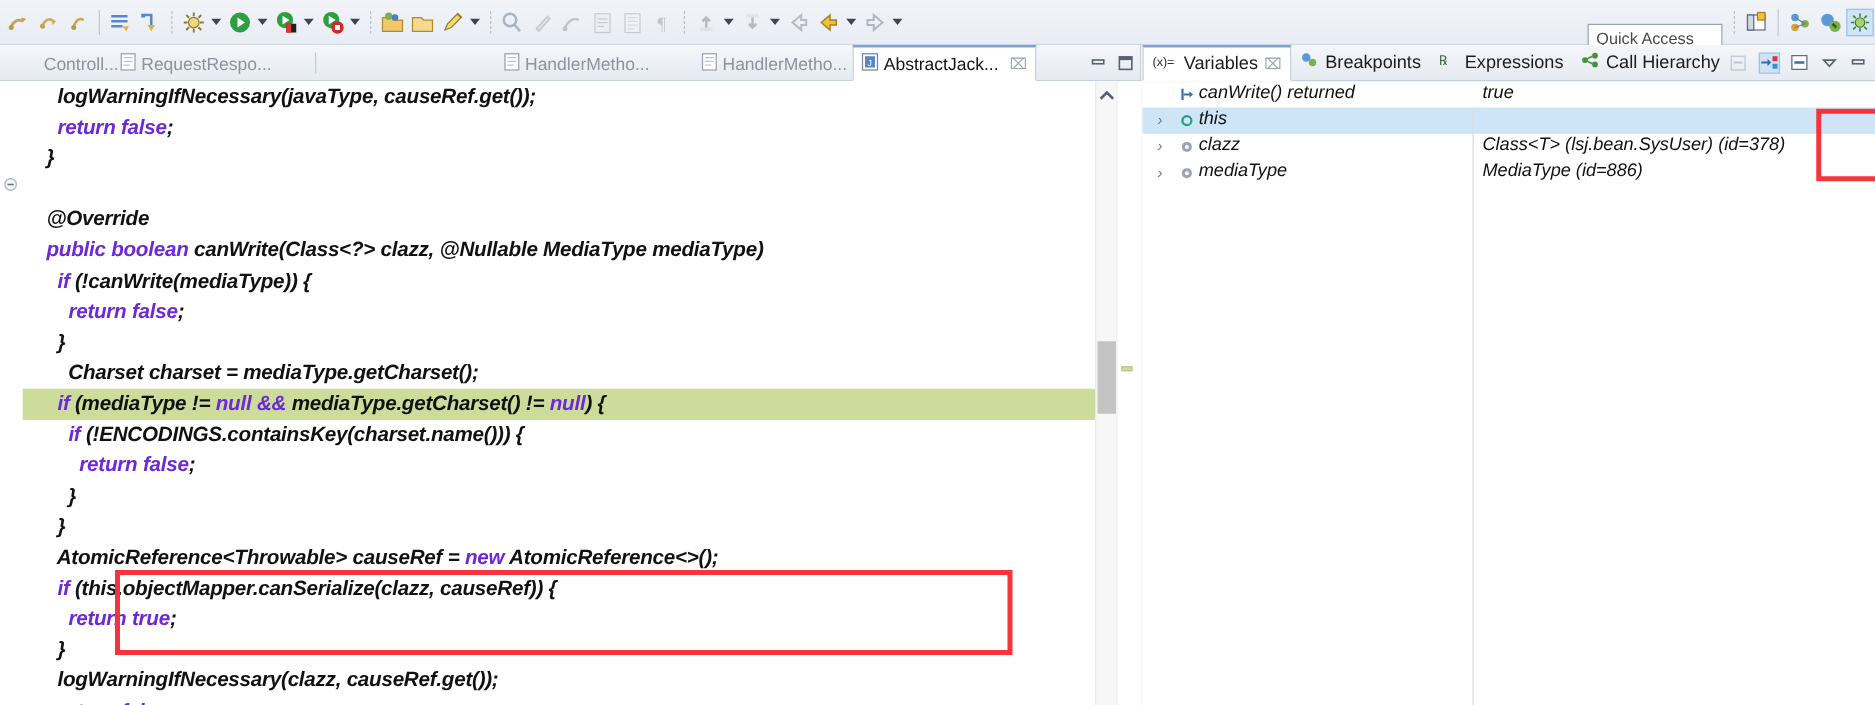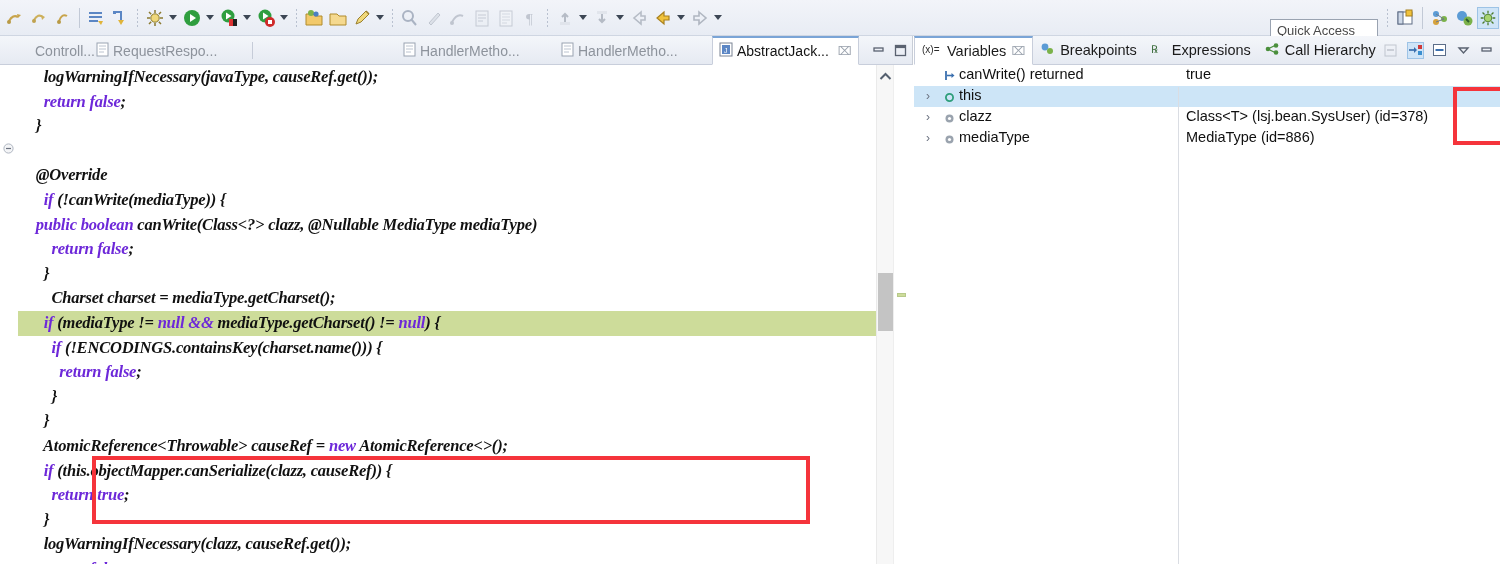--- a/index.html
+++ b/index.html
@@ -79,21 +79,21 @@
   .gutter{
     position:absolute;left:0;top:0;width:18px;height:100%;
     background:#fff; border-right:0;
   }
   .codeview{
     position:absolute; left:18px; top:0; right:37px; bottom:0;
     overflow:hidden;
   }
   .cl{
     position:relative; height:24.6px; line-height:24.6px;
-    font-family:Liberation Serif, serif;
+    font-family:Liberation Sans, sans-serif;
     font-style:italic; font-weight:bold; font-size:16.5px;
     color:#111; white-space:pre; padding-left:6px;
     letter-spacing:-0.2px;
   }
   .cl.hl{ background:#cddc9a; }
   .kw{ color:#6d28d9; }
   .vscroll{
     position:absolute; right:20px; top:0; width:17px; height:100%;
     background:#f7f7f7; border-left:1px solid #eaeaea;
   }
@@ -133,20 +133,21 @@
   .vhead{
     position:relative; height:22px; width:100%;
     border-bottom:1px solid #d8dce3; background:#fff;
     font-size:14.5px; color:#1b1b1b;
   }
   .vhead span{ position:absolute; top:2px; }
   .vcolline{ position:absolute; top:0; width:1px; height:100%; background:#dadde3; }
   .vrow{
     position:relative; height:21px; font-size:14.5px; color:#101010;
     cursor:pointer;
+    font-style:italic;
   }
   .vrow.sel{ background:#cde5f7; }
   .vrow .arr{ position:absolute; left:12px; top:3px; color:#6b7280; font-size:12px; }
   .vrow .ric{ position:absolute; left:30px; top:4px; }
   .vrow .nm{ position:absolute; left:45px; top:1px; white-space:nowrap; }
   .vrow .vl{ position:absolute; left:272px; top:1px; white-space:nowrap; }
 </style>
 </head>
 <body>
 
@@ -392,21 +393,21 @@
       </div>
       <div class="tab" style="left:555px;">
         <span>
           <svg width="13" height="15" viewBox="0 0 13 15">
               <rect x="1" y="1" width="11" height="13" fill="#fff" stroke="#9aa3b1"></rect>
               <path d="M3 4h7M3 7h7M3 10h5" stroke="#bcc4d0"></path>
             </svg>
         </span>
         <span>HandlerMetho...</span>
       </div>
-      <div class="tab active" style="left:712px;text-align:center;">
+      <div class="tab active" style="left:682px;text-align:center;">
         <span>
           <svg width="14" height="15" viewBox="0 0 14 15">
               <rect x="1" y="1" width="12" height="13" fill="#fff" stroke="#7b8494"></rect>
               <rect x="3" y="3" width="8" height="9" fill="#5b86c4"></rect>
               <text x="5" y="10.5" font-size="7" fill="#fff" font-family="sans-serif">J</text>
             </svg>
         </span>
         <span>AbstractJack...</span>
         <span class="xcl">⌧</span>
       </div>
@@ -434,22 +435,22 @@
             </svg>
         </span>
       </div>
 
       <div class="codeview">
           <div class="cl">     logWarningIfNecessary(javaType, causeRef.get());</div>
           <div class="cl">     <span class="kw">return</span> <span class="kw">false</span>;</div>
           <div class="cl">   }</div>
           <div class="cl"></div>
           <div class="cl">   @Override</div>
+          <div class="cl">   <span class="kw">public</span> <span class="kw">boolean</span> canWrite(Class&lt;?&gt; clazz, @Nullable MediaType mediaType)</div>
           <div class="cl">     <span class="kw">if</span> (!canWrite(mediaType)) {</div>
-          <div class="cl">   <span class="kw">public</span> <span class="kw">boolean</span> canWrite(Class&lt;?&gt; clazz, @Nullable MediaType mediaType)</div>
           <div class="cl">       <span class="kw">return</span> <span class="kw">false</span>;</div>
           <div class="cl">     }</div>
           <div class="cl">       Charset charset = mediaType.getCharset();</div>
           <div class="cl hl">     <span class="kw">if</span> (mediaType != <span class="kw">null</span> <span class="kw">&amp;&amp;</span> mediaType.getCharset() != <span class="kw">null</span>) {</div>
           <div class="cl">       <span class="kw">if</span> (!ENCODINGS.containsKey(charset.name())) {</div>
           <div class="cl">         <span class="kw">return</span> <span class="kw">false</span>;</div>
           <div class="cl">       }</div>
           <div class="cl">     }</div>
           <div class="cl">     AtomicReference&lt;Throwable&gt; causeRef = <span class="kw">new</span> AtomicReference&lt;&gt;();</div>
           <div class="cl">     <span class="kw">if</span> (this.objectMapper.canSerialize(clazz, causeRef)) {</div>

